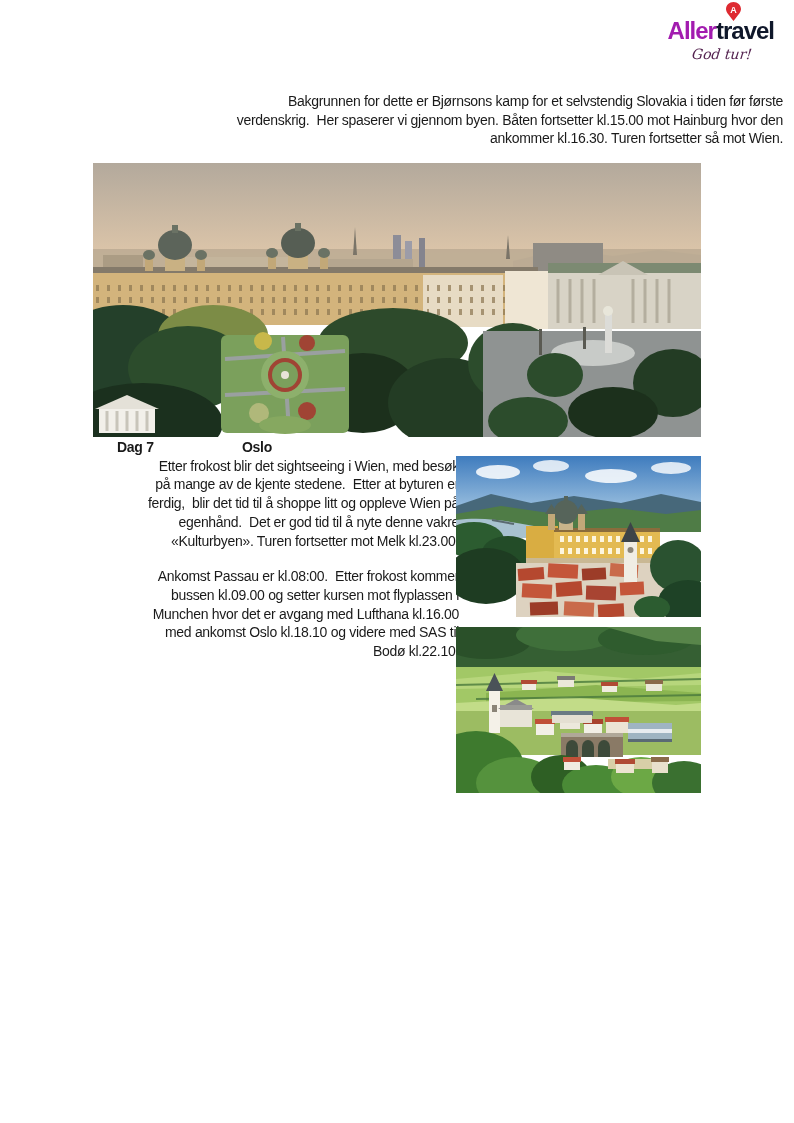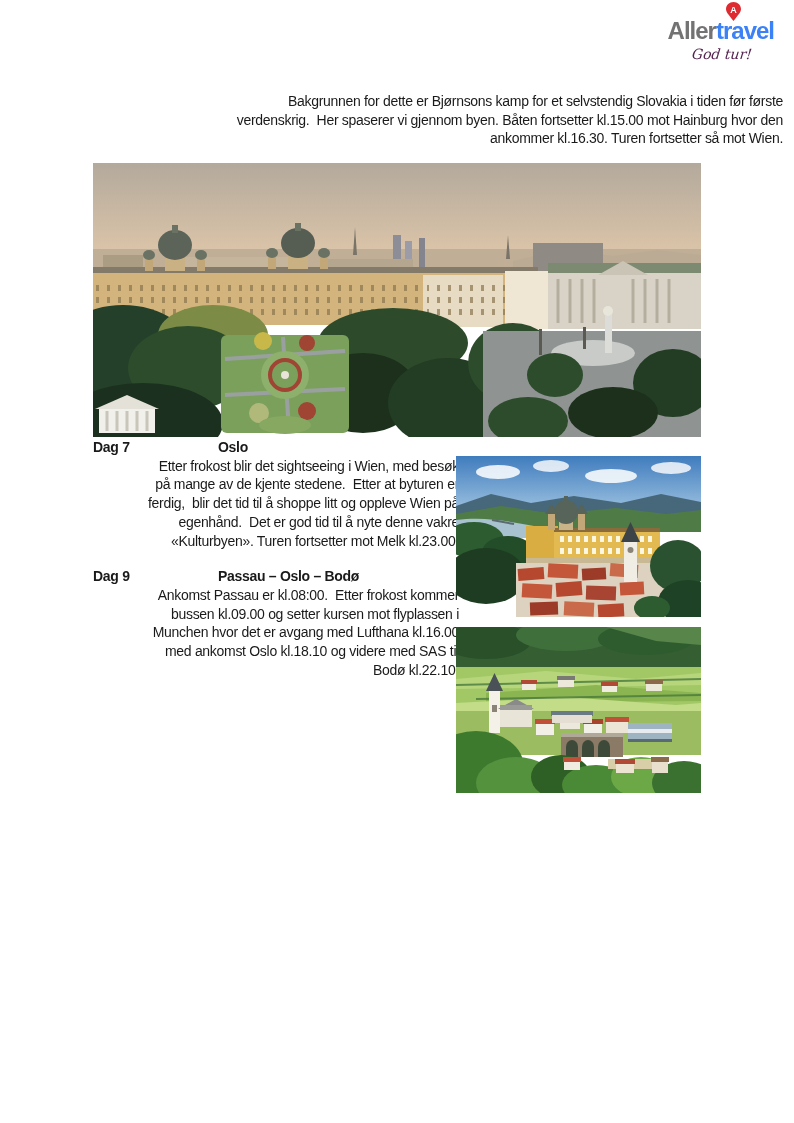--- a/index.html
+++ b/index.html
@@ -8,35 +8,35 @@
     margin:0 auto;overflow:hidden;
     font-family:"Liberation Sans",sans-serif;color:#1a1a1a;
   }
   
   .logo{position:absolute;top:2px;right:20px;width:160px;text-align:right;}
   .logo .pin{position:absolute;top:0;right:33px;width:15px;height:19px;}
   .brand{
     margin-top:17px;font-weight:bold;font-size:24px;letter-spacing:-1px;
     line-height:24px;white-space:nowrap;
   }
-  .brand .red{color:#737373;}
-  .brand .purple{color:#3b82f6;}
+  .brand .red{color:#a21caf;}
+  .brand .purple{color:#0f172a;}
   .tagline{
     font-family:"DejaVu Serif",serif;font-style:italic;font-size:14px;
     color:#542350;padding-right:22px;margin-top:3px;transform:skewX(-6deg);
   }
   
   .intro{
     position:absolute;left:93px;top:92px;width:690px;
     font-size:14px;line-height:18.7px;letter-spacing:-0.3px;white-space:pre-wrap;text-align:right;
   }
   .col-left{position:absolute;left:93px;top:438px;width:366px;}
   .section{margin-bottom:17px;}
   .sec-head{display:flex;font-weight:bold;font-size:14px;line-height:18.7px;letter-spacing:-0.3px;}
-  .sec-head .day{width:125px;flex:0 0 125px;}
+  .sec-head .day{width:125px;flex:0 0 125px;margin-left:24px;}
   .sec-body{
     font-size:14px;line-height:18.7px;letter-spacing:-0.3px;white-space:pre-wrap;text-align:right;
   }
   
   .photo{position:absolute;overflow:hidden;}
   .photo svg{display:block;width:100%;height:100%;}
   .photo-vienna{left:93px;top:163px;width:608px;height:274px;}
   .photo-melk{left:456px;top:456px;width:245px;height:161px;}
   .photo-emmersdorf{left:456px;top:627px;width:245px;height:166px;}
 </style>
@@ -180,24 +180,20 @@
 på mange av de kjente stedene.  Etter at byturen er
 ferdig,  blir det tid til å shoppe litt og oppleve Wien på
 egenhånd.  Det er god tid til å nyte denne vakre
 «Kulturbyen». Turen fortsetter mot Melk kl.23.00.</div>
     </div>
 
     <div class="section">
     </div>
 
     <div class="section">
-      <div class="sec-head">
-        <span class="day">Dag 9</span>
-        <span class="title">Passau – Oslo – Bodø</span>
-      </div>
       <div class="sec-body">Ankomst Passau er kl.08:00.  Etter frokost kommer
 bussen kl.09.00 og setter kursen mot flyplassen i
 Munchen hvor det er avgang med Lufthana kl.16.00
 med ankomst Oslo kl.18.10 og videre med SAS til
 Bodø kl.22.10.</div>
     </div>
 
   </div>
 
   <div class="photo photo-melk">

